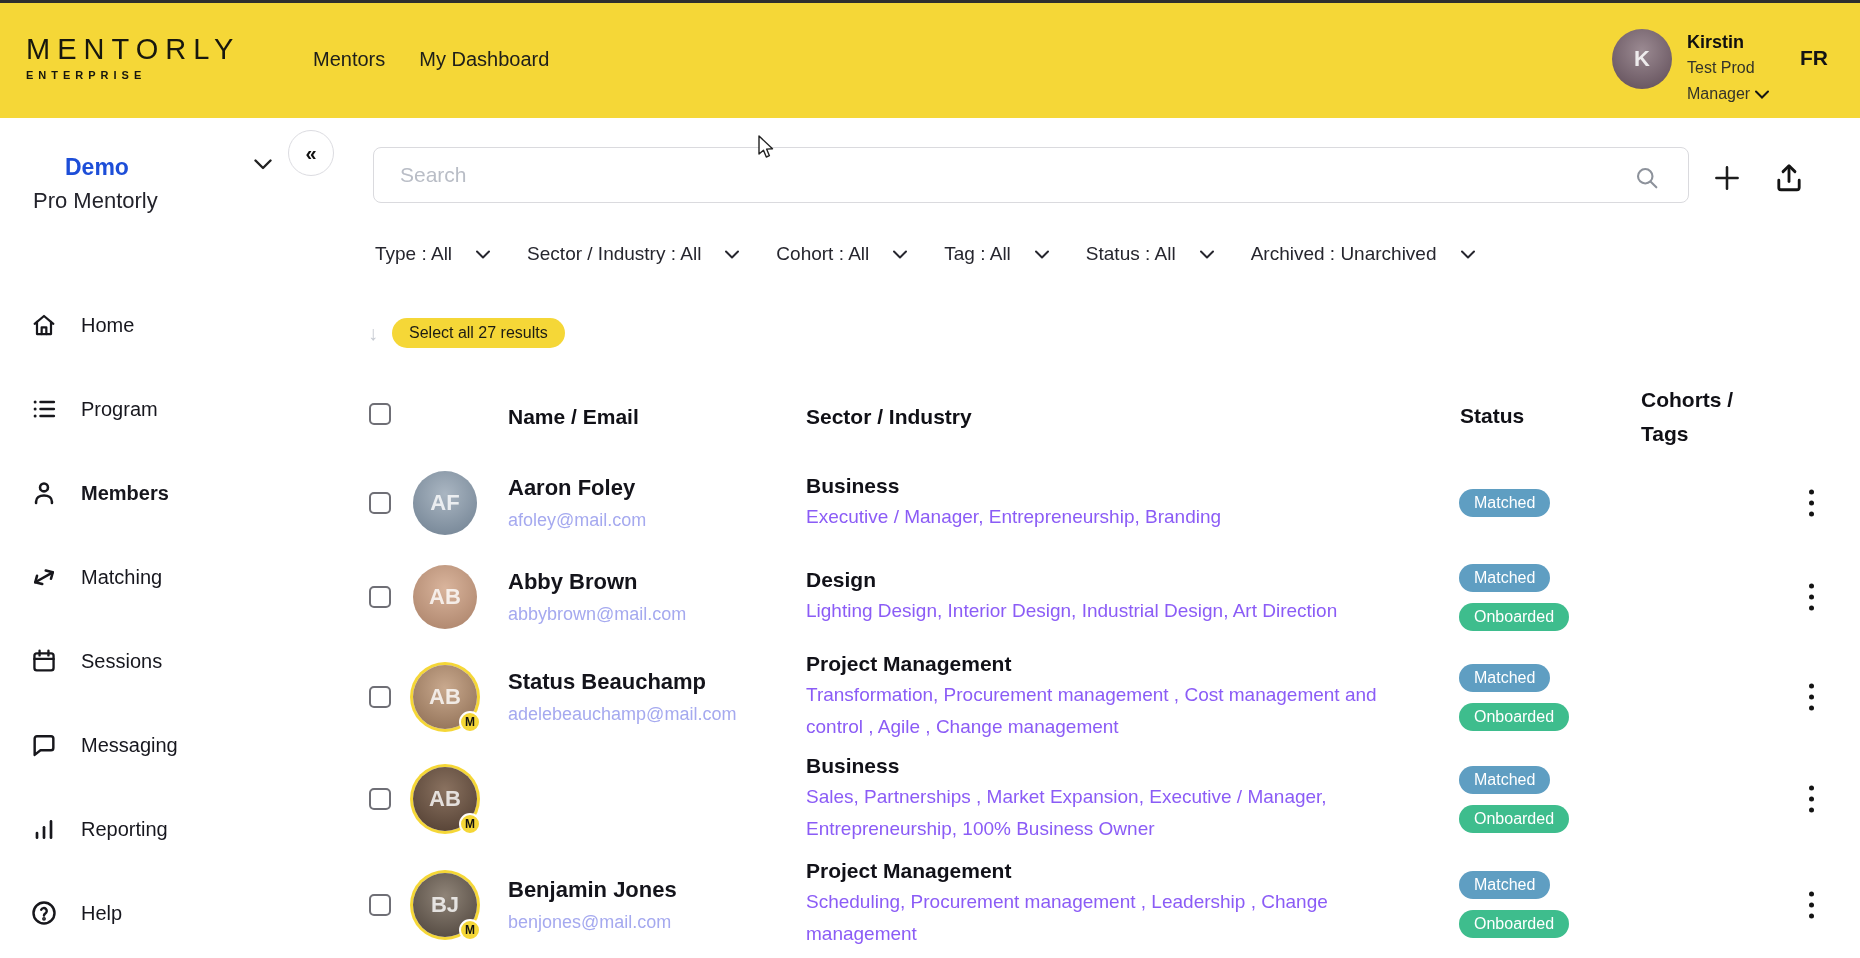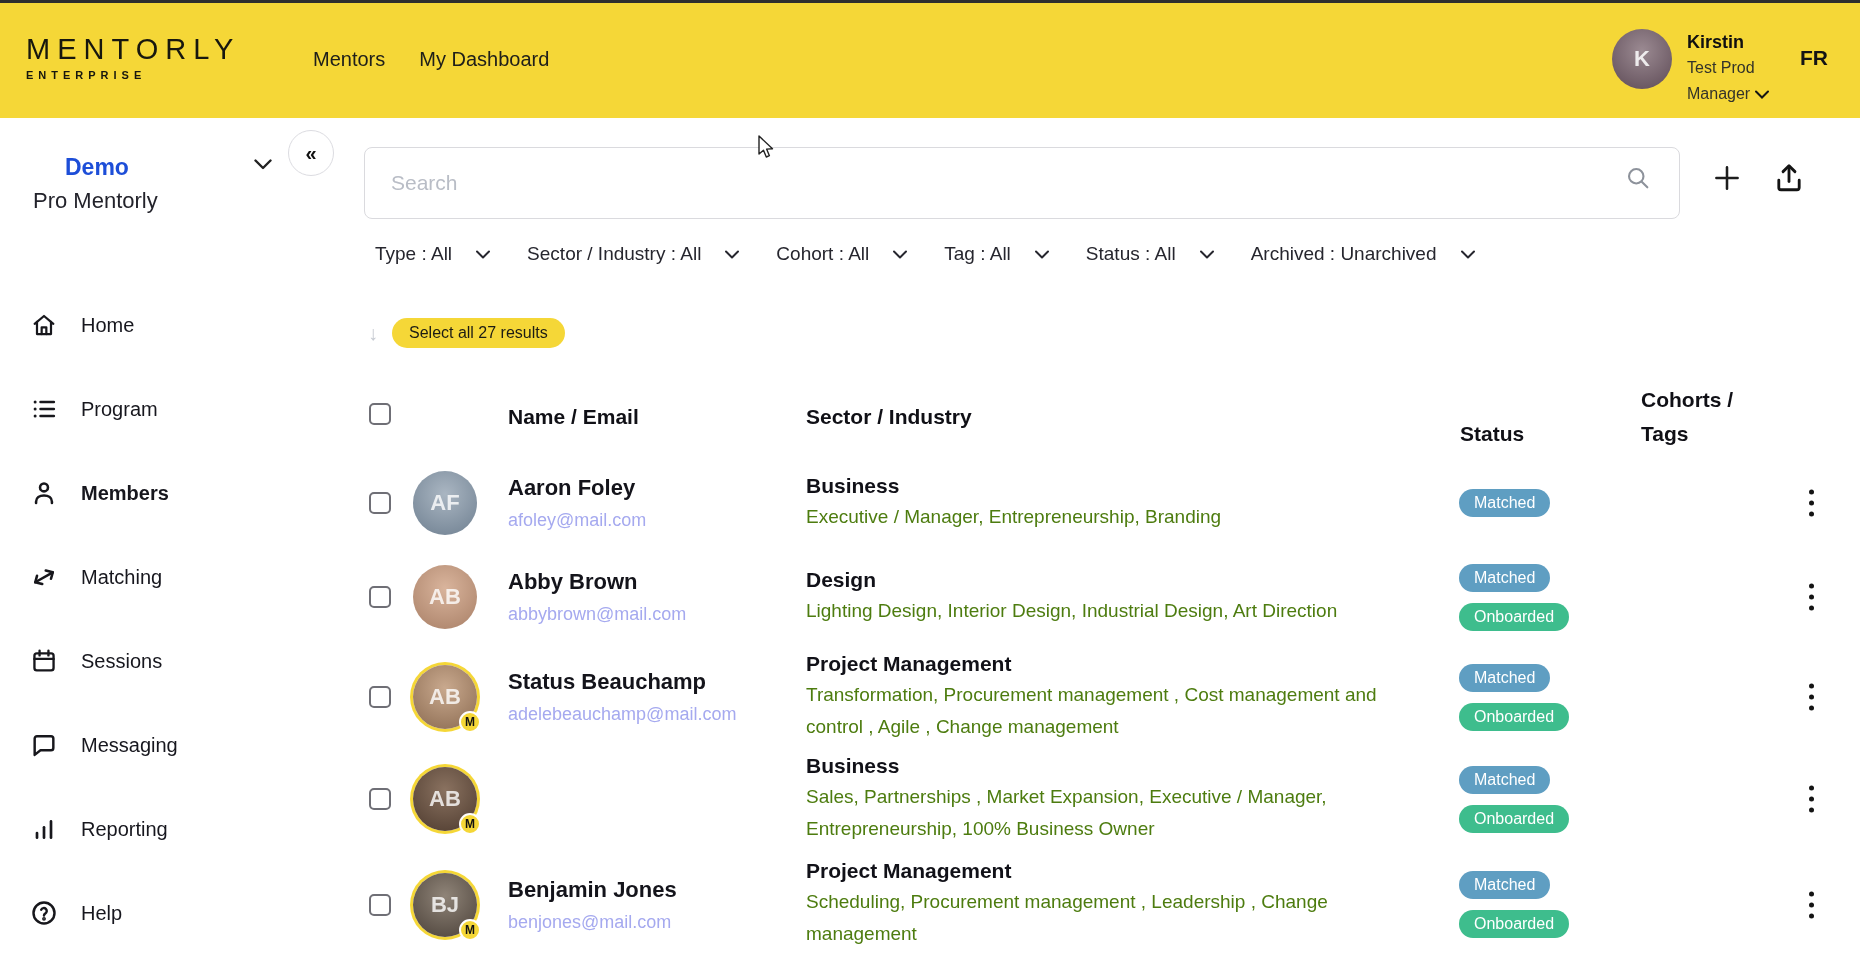--- a/index.html
+++ b/index.html
@@ -36,21 +36,21 @@
   .menu { position:absolute; left:0; top:187px; width:300px; display:flex; flex-direction:column; gap:44px; }
   .menu-item { height:40px; display:flex; align-items:center; padding-left:30px; cursor:pointer; }
   .menu-item svg { flex:0 0 28px; }
   .menu-label { margin-left:23px; font-size:20px; color:#17171e; }
   .menu-item.active .menu-label { font-weight:700; }
 
   
   .collapse-btn { position:absolute; left:288px; top:130px; width:46px; height:46px; border-radius:50%;
                   background:#fff; border:1px solid #dcdce1; font-size:20px; font-weight:700; color:#111;
                   cursor:pointer; font-family:inherit; line-height:42px; text-align:center; z-index:6; }
-  .search-wrap { position:absolute; left:364px; top:147px; width:1316px; height:72px; }
+  .search-wrap { position:absolute; left:373px; top:147px; width:1316px; height:56px; }
   .search-input { width:100%; height:100%; border:1px solid #dadade; border-radius:8px; padding:0 70px 0 26px;
                   font-size:21px; color:#333; font-family:inherit; outline:none; }
   .search-input::placeholder { color:#b9bdc6; }
   .search-icon { position:absolute; right:28px; top:17px; }
   .icon-btn { position:absolute; top:158px; width:42px; height:42px; background:none; border:none; cursor:pointer; }
   .add-btn { left:1706px; }
   .export-btn { left:1768px; }
 
   
   .filters { position:absolute; left:375px; top:243px; display:flex; gap:37px; align-items:center; }
@@ -64,39 +64,39 @@
   .select-all { background:#F5D737; border:none; border-radius:15px; padding:6px 17px; font-size:16px;
                 color:#1c1c14; cursor:pointer; font-family:inherit; }
 
   
   .thead { position:absolute; left:0; top:385px; width:1860px; height:70px; }
   .th { position:absolute; font-size:21px; font-weight:700; color:#101016; line-height:34px; }
   .cb { display:inline-block; width:22px; height:22px; border:2px solid #6f6f76; border-radius:5px;
         background:#fff; cursor:pointer; }
   .thead .cb { position:absolute; left:369px; top:18px; }
   .th-name { left:508px; top:15px; } .th-sector { left:806px; top:15px; }
-  .th-status { left:1460px; top:32px;text-align:right; } .th-cohorts { left:1641px; top:-2px; width:125px; }
+  .th-status { left:1460px; top:14px;text-align:right; } .th-cohorts { left:1641px; top:-2px; width:125px; }
 
   .rows { position:absolute; left:0; top:0; width:1860px; }
   .row { position:absolute; left:0; width:1860px; }
   .row .cb { position:absolute; left:369px; top:50%; margin-top:-11px; }
   .avatar { position:absolute; left:413px; top:50%; width:64px; height:64px; margin-top:-32px; border-radius:50%;
             display:flex; align-items:center; justify-content:center; font-size:22px; font-weight:700;
             color:rgba(255,255,255,.8); }
   .avatar.ring { box-shadow:0 0 0 3px #F5D737; }
   .m-badge { position:absolute; right:-4px; bottom:-4px; width:22px; height:22px; border-radius:50%;
              background:#F5D737; border:2px solid #fff; color:#111; font-size:12px; font-weight:700;
              display:flex; align-items:center; justify-content:center; }
   .name-block { position:absolute; left:508px; top:50%; transform:translateY(-50%); }
   .nm { font-size:22px; font-weight:700; color:#14141b; cursor:pointer; }
   .em { font-size:18px; color:#a5a9ef; text-decoration:none; cursor:pointer; display:inline-block; margin-top:9px; }
   .sector { position:absolute; left:806px; top:0; bottom:0; width:620px; display:flex; flex-direction:column;
             justify-content:center; }
   .sec-title { font-size:21px; font-weight:700; color:#111118; margin-bottom:3px; }
-  .sec-detail { font-size:19px; color:#4d7c0f; line-height:32px; }
+  .sec-detail { font-size:19px; color:#8b5cf6; line-height:32px; }
   .statuses { position:absolute; left:1459px; top:0; bottom:0; display:flex; flex-direction:column;
               justify-content:center; align-items:flex-start; gap:11px; }
   .badge { border-radius:16px; padding:5px 15px; font-size:16px; color:#fff; white-space:nowrap; }
   .badge.matched { background:#5F9EC2; }
   .badge.onboarded { background:#3EBD8D; }
   .kebab { position:absolute; left:1798px; top:50%; transform:translateY(-50%); width:26px; padding:4px 0;
            display:flex; flex-direction:column; align-items:center; gap:6px; cursor:pointer; background:none; border:none; }
   .kebab i { width:5px; height:5px; border-radius:50%; background:#141414; }
 
   .cursor { position:absolute; left:757px; top:135px; z-index:60; pointer-events:none; }

